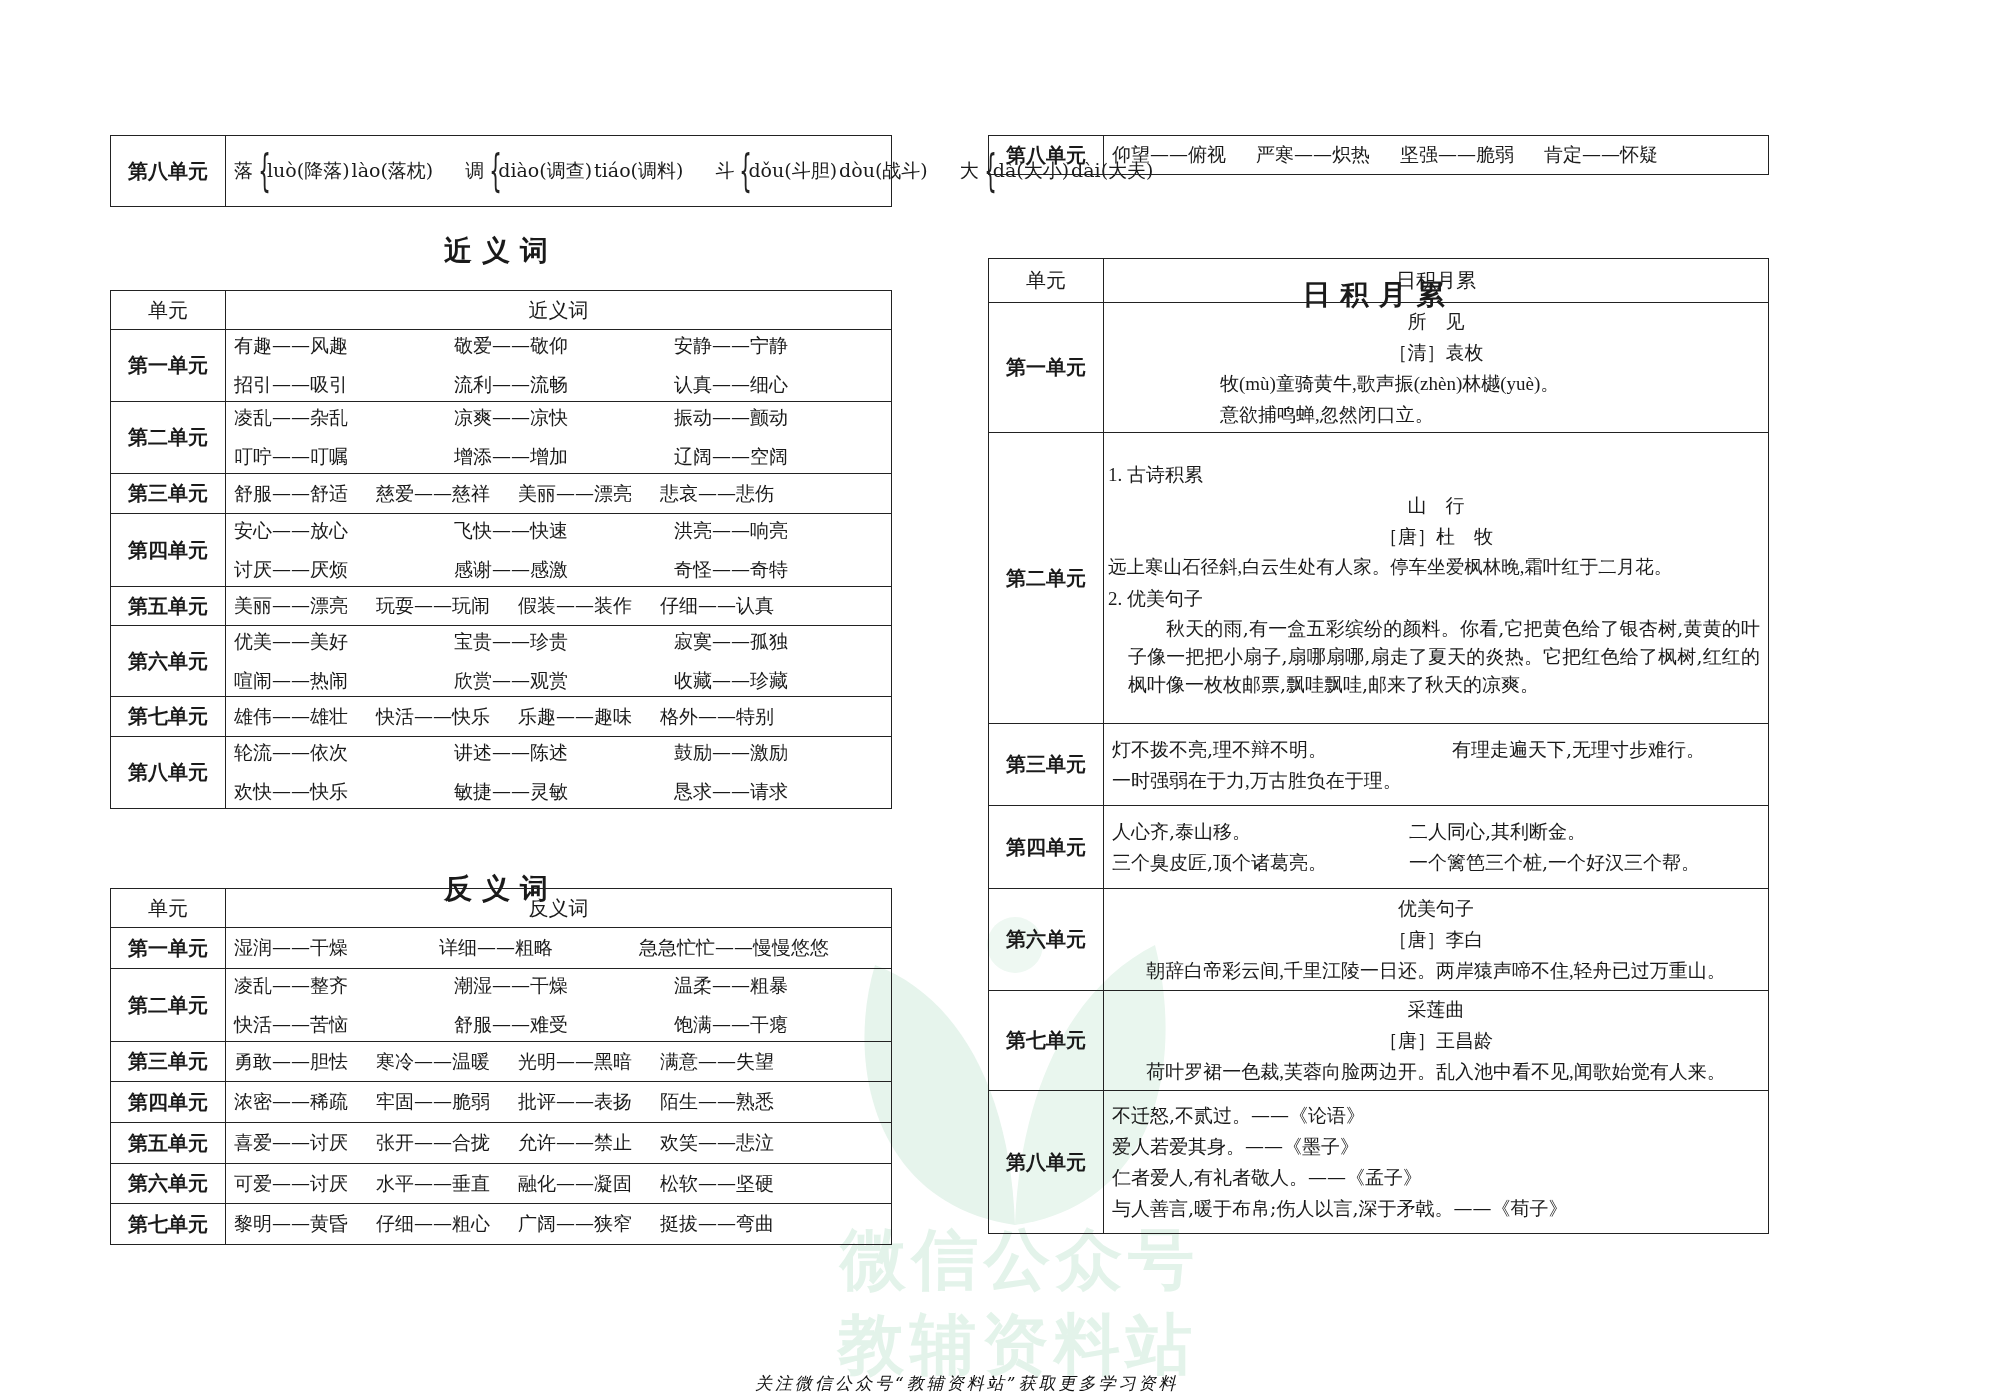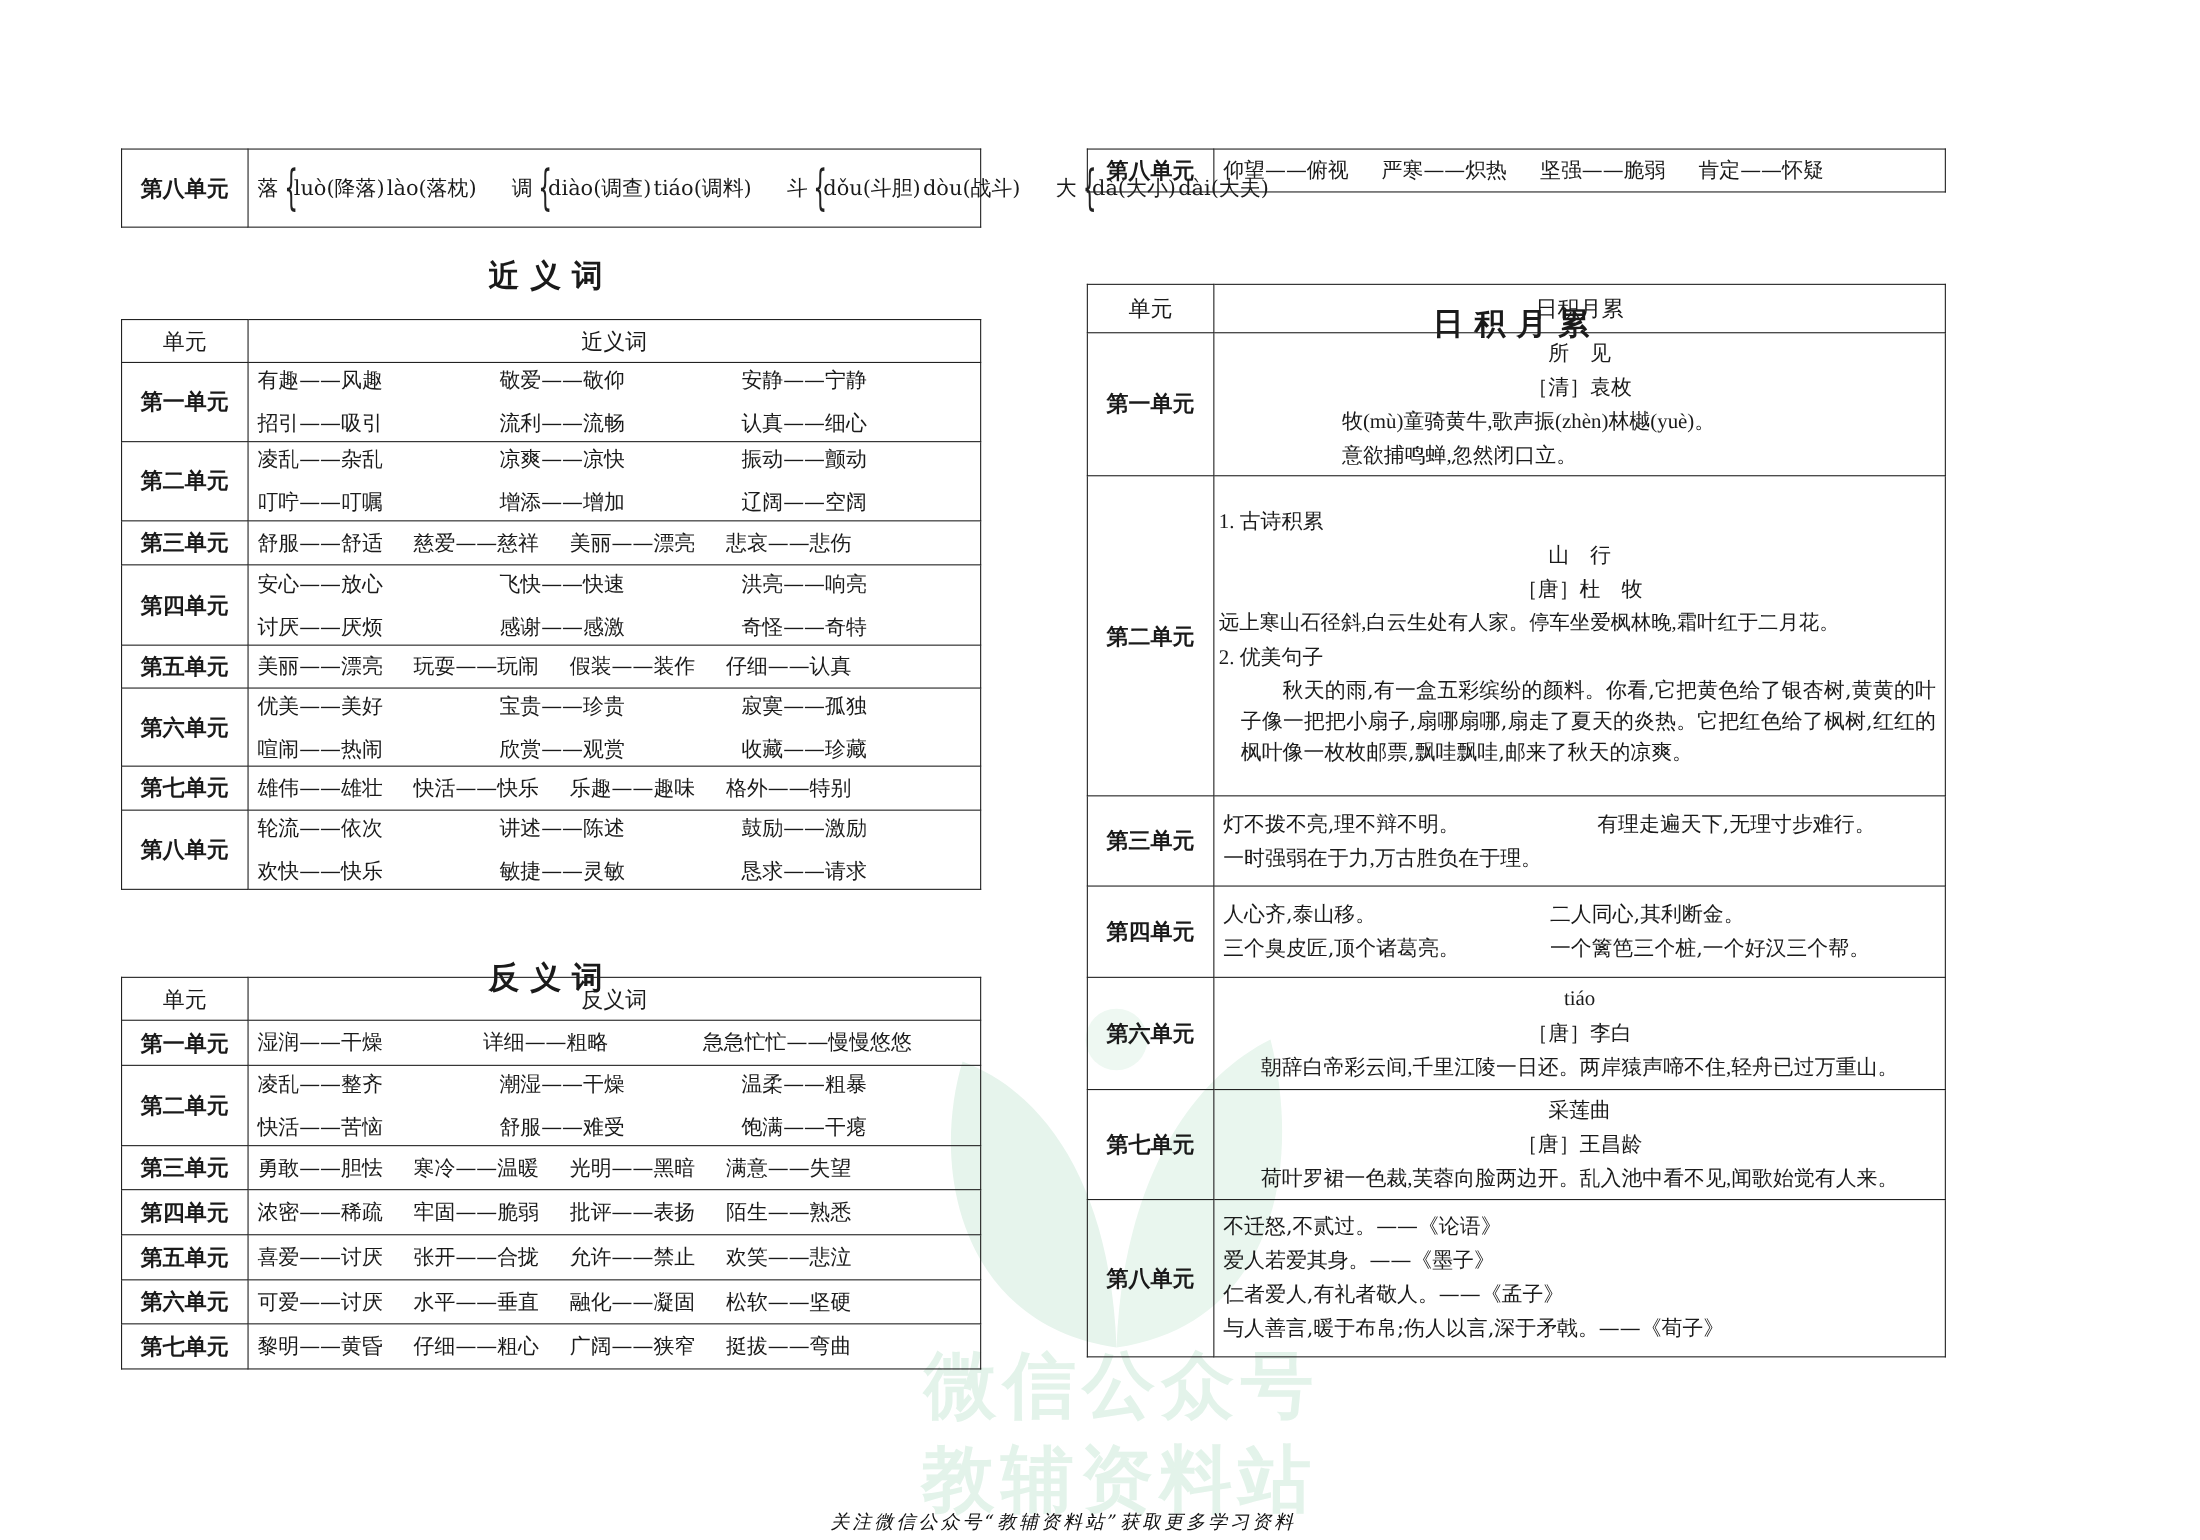--- a/index.html
+++ b/index.html
@@ -367,21 +367,21 @@
       </div>
       <div style="display:flex;line-height:31px;">
         <span style="width:297px">三个臭皮匠,顶个诸葛亮。</span>
         <span>一个篱笆三个桩,一个好汉三个帮。</span>
       </div>
     </td>
   </tr>
   <tr style="height:102px">
     <td class="unit">第六单元</td>
     <td class="cell">
-      <div class="center line">tiáo</div>
+      <div class="center line">优美句子</div>
       <div class="center line">［唐］李白</div>
       <div class="center line">朝辞白帝彩云间,千里江陵一日还。两岸猿声啼不住,轻舟已过万重山。</div>
     </td>
   </tr>
   <tr style="height:100px">
     <td class="unit">第七单元</td>
     <td class="cell">
       <div class="center line">采莲曲</div>
       <div class="center line">［唐］王昌龄</div>
       <div class="center line">荷叶罗裙一色裁,芙蓉向脸两边开。乱入池中看不见,闻歌始觉有人来。</div>

